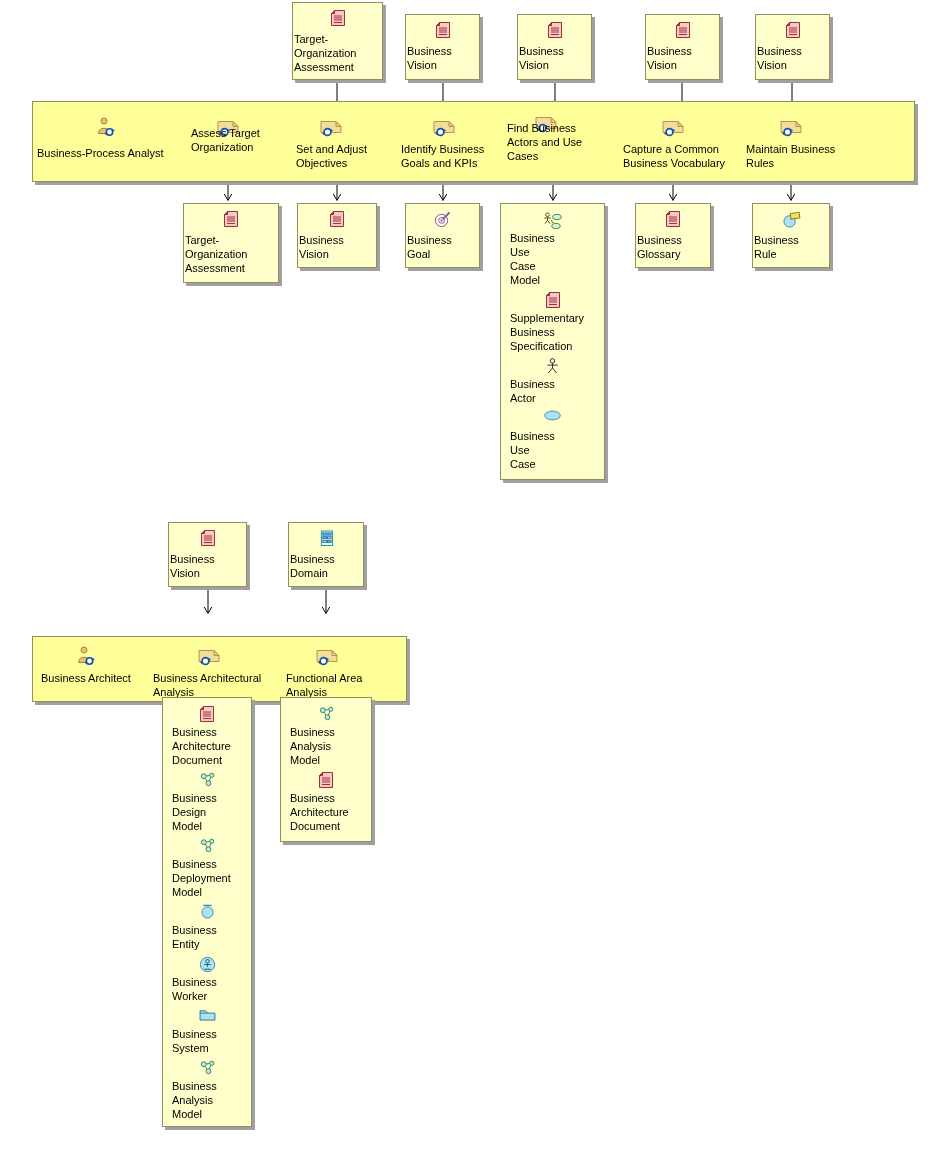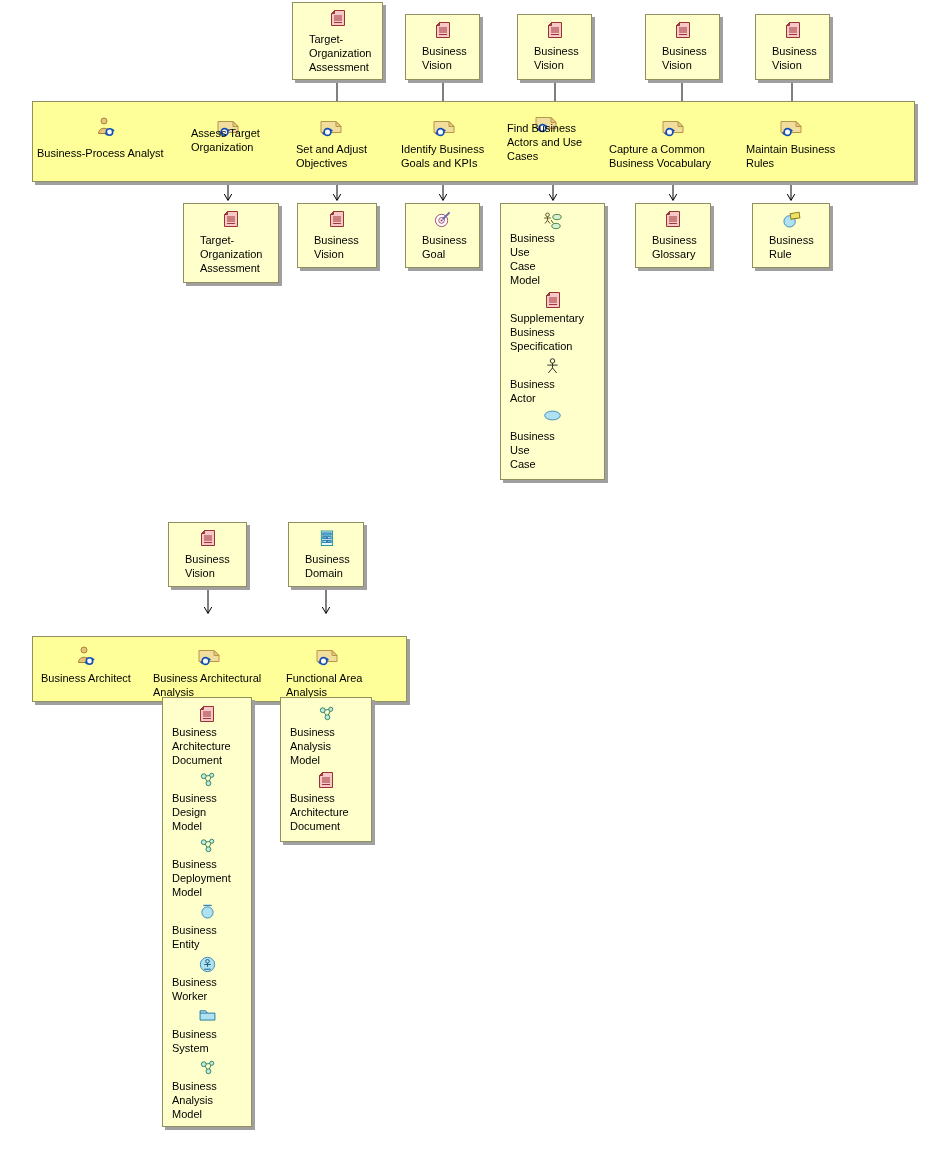--- a/index.html
+++ b/index.html
@@ -11,21 +11,21 @@
   .node{
     position:absolute;background:#FFFFCC;border:1px solid #8F8F5F;
     box-shadow:3px 3px 0 #A0A0A0;box-sizing:border-box;padding-top:7px;
   }
   .band{
     position:absolute;background:#FFFF99;border:1px solid #8F8F5F;
     box-shadow:3px 3px 0 #A0A0A0;box-sizing:border-box;
   }
   .nicon{text-align:center;height:18px;line-height:18px;}
   .nicon svg{vertical-align:top;}
-  .nlabel{padding-left:16px;margin-top:4px;text-align:left;}
+  .nlabel{padding-left:1px;margin-top:4px;text-align:left;}
   .mstack{padding-top:8px;}
   .mitem{margin-bottom:5px;}
   .mitem .nicon{height:17px;}
   .mitem .nlabel{margin-top:2px;padding-left:9px;}
   .bicon{position:absolute;}
   .blabel{position:absolute;white-space:nowrap;text-align:left;}
   .i-doc{width:14px;height:16px}
   .i-act{width:24px;height:20px}
   .i-actor{width:20px;height:20px}
   .i-goal{width:17px;height:17px}
@@ -204,21 +204,21 @@
     <div>
       <svg class="bicon i-act" style="left:501px;top:12px">
           <use href="#sym-activity"></use>
         </svg>
       <div class="blabel" style="left:474px;top:19px">Find Business<br>Actors and Use<br>Cases</div>
     </div>
     <div>
       <svg class="bicon i-act" style="left:628px;top:16px">
           <use href="#sym-activity"></use>
         </svg>
-      <div class="blabel" style="left:576px;top:40px">Capture a Common<br>Business Vocabulary</div>
+      <div class="blabel" style="left:590px;top:40px">Capture a Common<br>Business Vocabulary</div>
     </div>
     <div>
       <svg class="bicon i-act" style="left:746px;top:16px">
           <use href="#sym-activity"></use>
         </svg>
       <div class="blabel" style="left:713px;top:40px">Maintain Business<br>Rules</div>
     </div>
   </div>
 
   <div class="node" style="left:183px;top:203px;width:96px;height:80px">

